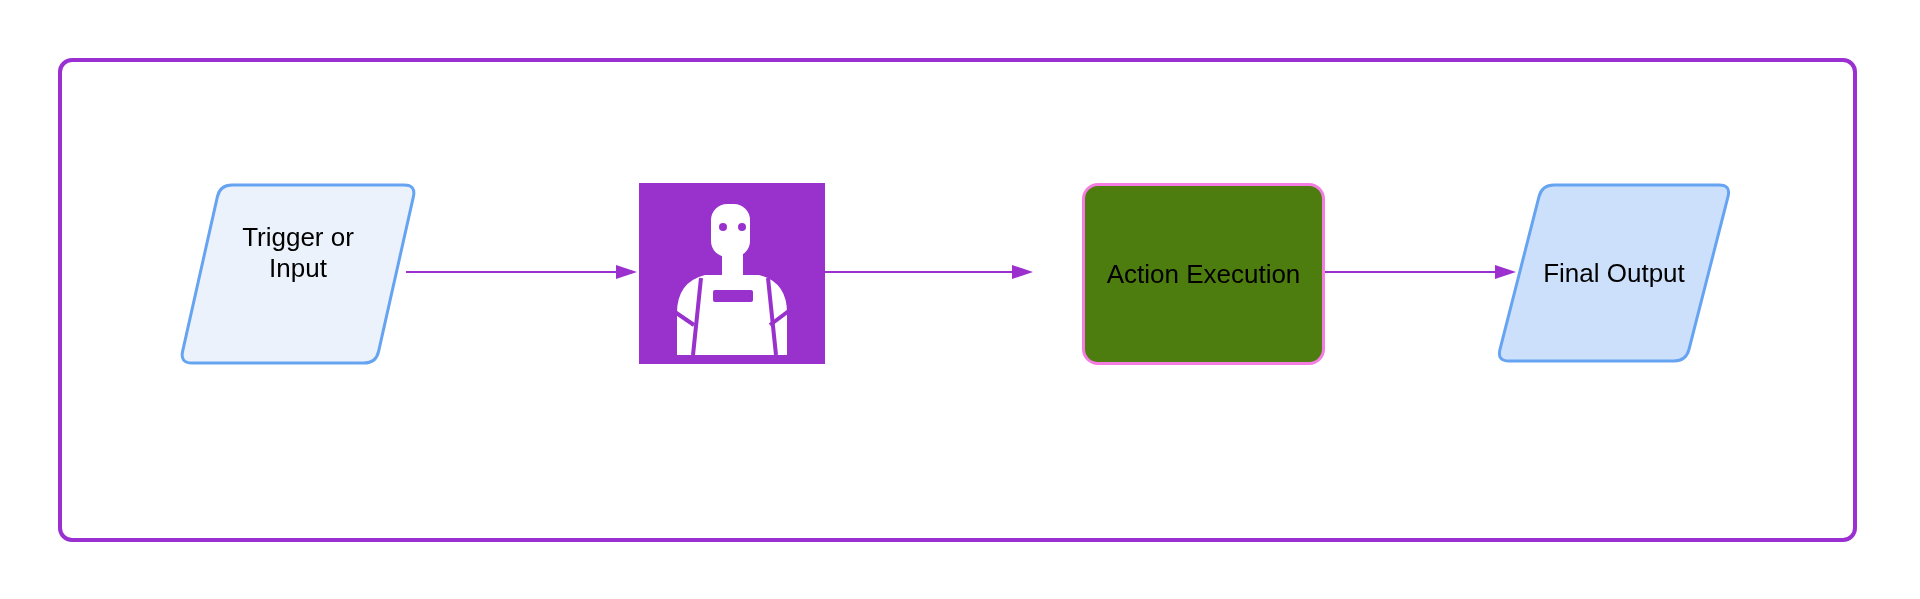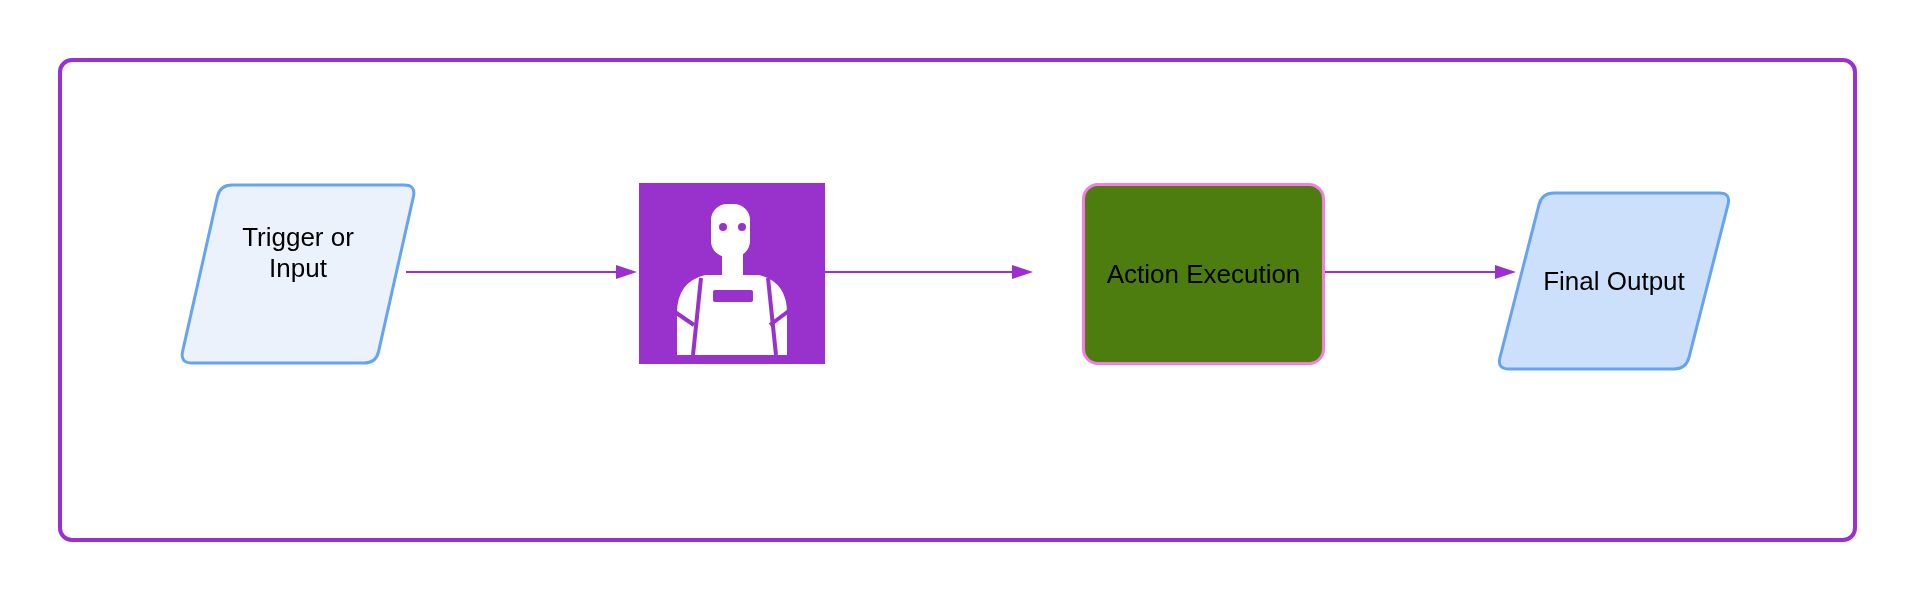--- a/index.html
+++ b/index.html
@@ -79,20 +79,20 @@
       </g>
 
       <rect x="74" y="107" width="40" height="12" rx="2" fill="#9932cc"></rect>
     </svg>
   </div>
 
   <div class="action-box">
     <span>Action Execution</span>
   </div>
 
-  <div class="node" style="left:1495px;top:183px;width:238px;height:180px;margin-top:8px;">
+  <div class="node" style="left:1495px;top:183px;width:238px;height:180px;">
     <svg width="238" height="180" viewBox="0 0 238 180">
       <path d="M 59 2 L 224 2 Q 236 2 233 13.6 L 194 166.4 Q 191 178 179 178 L 14 178 Q 2 178 5 166.4 L 44 13.6 Q 47 2 59 2 Z" fill="#cce0fb" stroke="#66a4f1" stroke-width="3"></path>
     </svg>
     <div class="shape-label">Final Output</div>
   </div>
 
 </div>
 
 </body></html>

